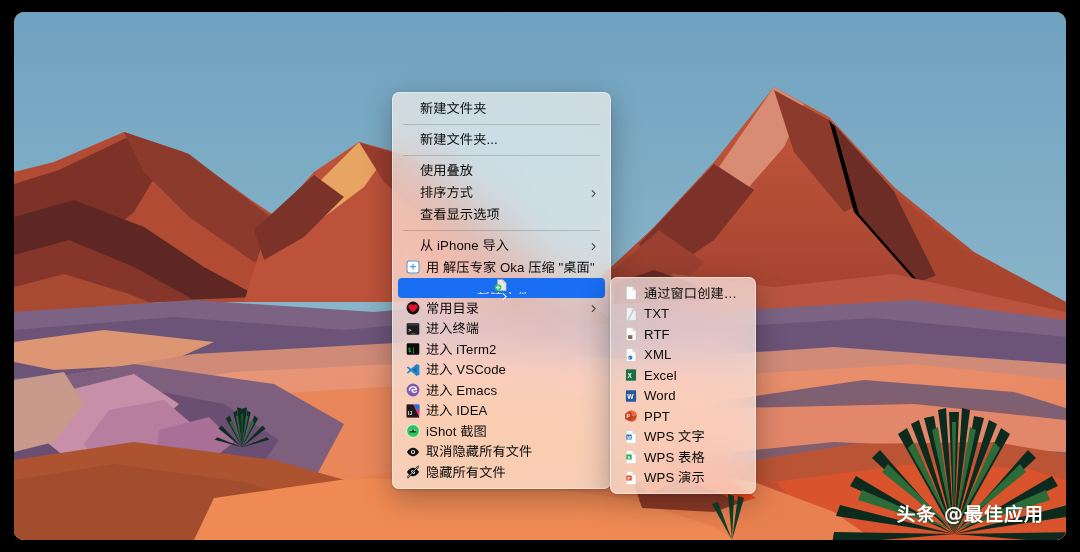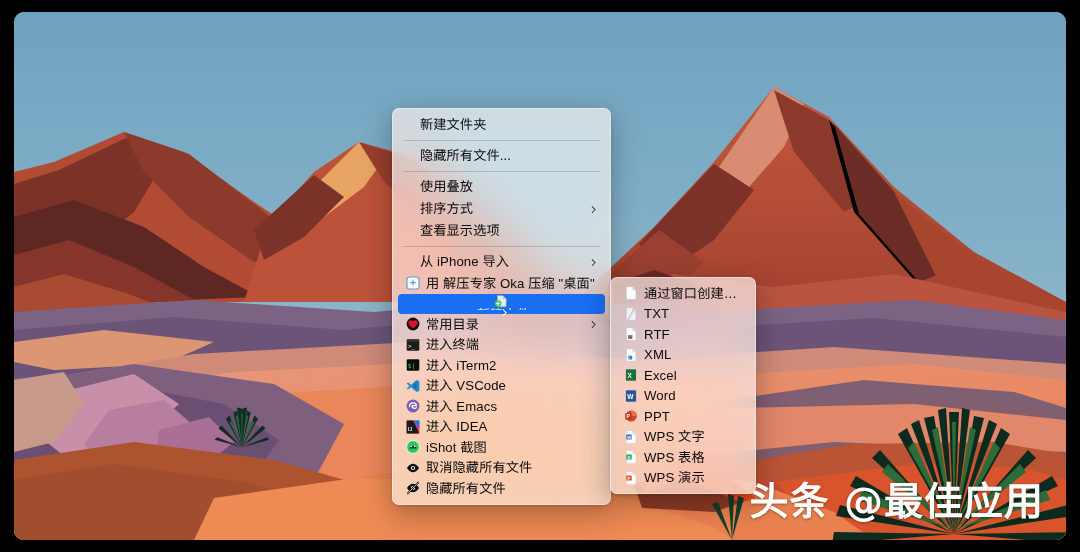--- a/index.html
+++ b/index.html
@@ -35,21 +35,21 @@
     -webkit-backdrop-filter:blur(26px) saturate(180%);
     backdrop-filter:blur(26px) saturate(180%);
     border-radius:7px;
     border:0.5px solid rgba(255,255,255,0.42);
     box-shadow:0 9px 30px rgba(0,0,0,0.30), 0 1px 3px rgba(0,0,0,0.18);
     padding:5px 0;
     font-size:13.2px;
     color:#0a0a0a;
     user-select:none;
   }
-  #main-menu   { left:378px; top:96px;  width:219px; }
+  #main-menu   { left:378px; top:80px;  width:219px; }
   #sub-menu    { left:596px; top:265px; width:146px; }
 
   .mi {
     position:relative;
     display:flex;
     align-items:center;
     height:20.5px;
     padding:0 10px 0 8px;
     margin:0 5px;
     border-radius:4px;
@@ -87,21 +87,21 @@
     position:relative;
     display:inline-block;
   }
   .ico svg { display:block; width:14px; height:14px; }
 
   
   #watermark {
     position:absolute;
     right:22px; bottom:14px;
     font-family:"DejaVu Sans","Liberation Sans",sans-serif;
-    font-size:39px;
+    font-size:19px;
     font-weight:bold;
     color:#ffffff;
     letter-spacing:1px;
     text-shadow:0 1px 3px rgba(0,0,0,0.35);
     white-space:nowrap;
   }
 </style>
 </head>
 <body>
 
@@ -263,21 +263,21 @@
     </svg>
 
     <div class="menu" id="main-menu">
         <div class="mi noicon tall">
           <span style="flex: 0 0 auto; width: 14px;"></span>
           <span class="lbl">新建文件夹</span>
         </div>
         <div class="sep"></div>
         <div class="mi noicon tall">
           <span style="flex: 0 0 auto; width: 14px;"></span>
-          <span class="lbl">隐藏所有文件...</span>
+          <span class="lbl">新建文件夹...</span>
         </div>
         <div class="sep"></div>
         <div class="mi noicon tall">
           <span style="flex: 0 0 auto; width: 14px;"></span>
           <span class="lbl">使用叠放</span>
         </div>
         <div class="mi noicon tall">
           <span style="flex: 0 0 auto; width: 14px;"></span>
           <span class="lbl">排序方式</span>
           <span class="arrow"></span>

